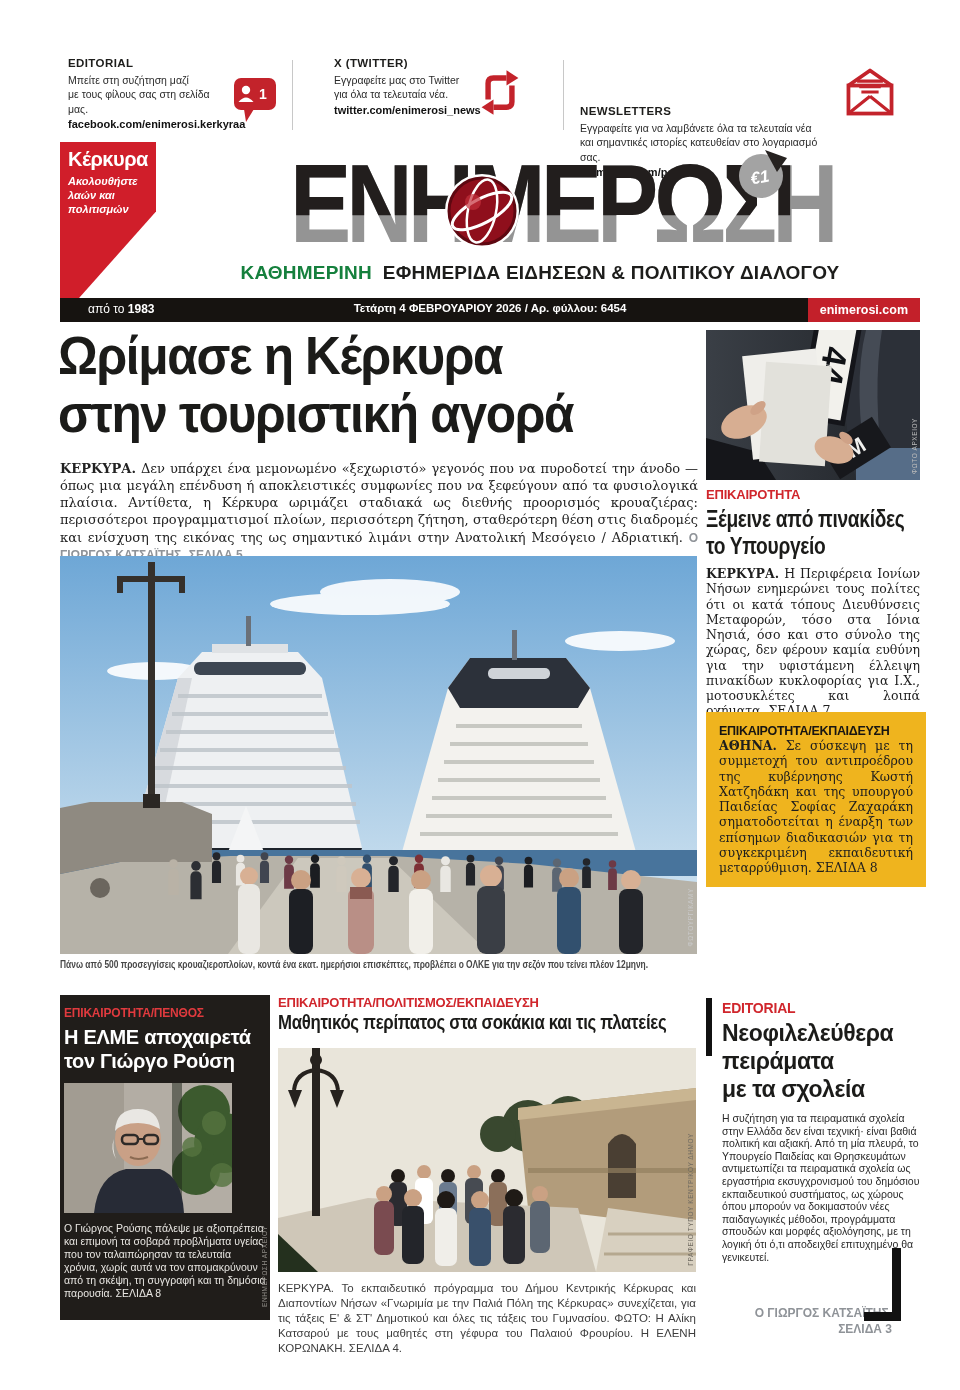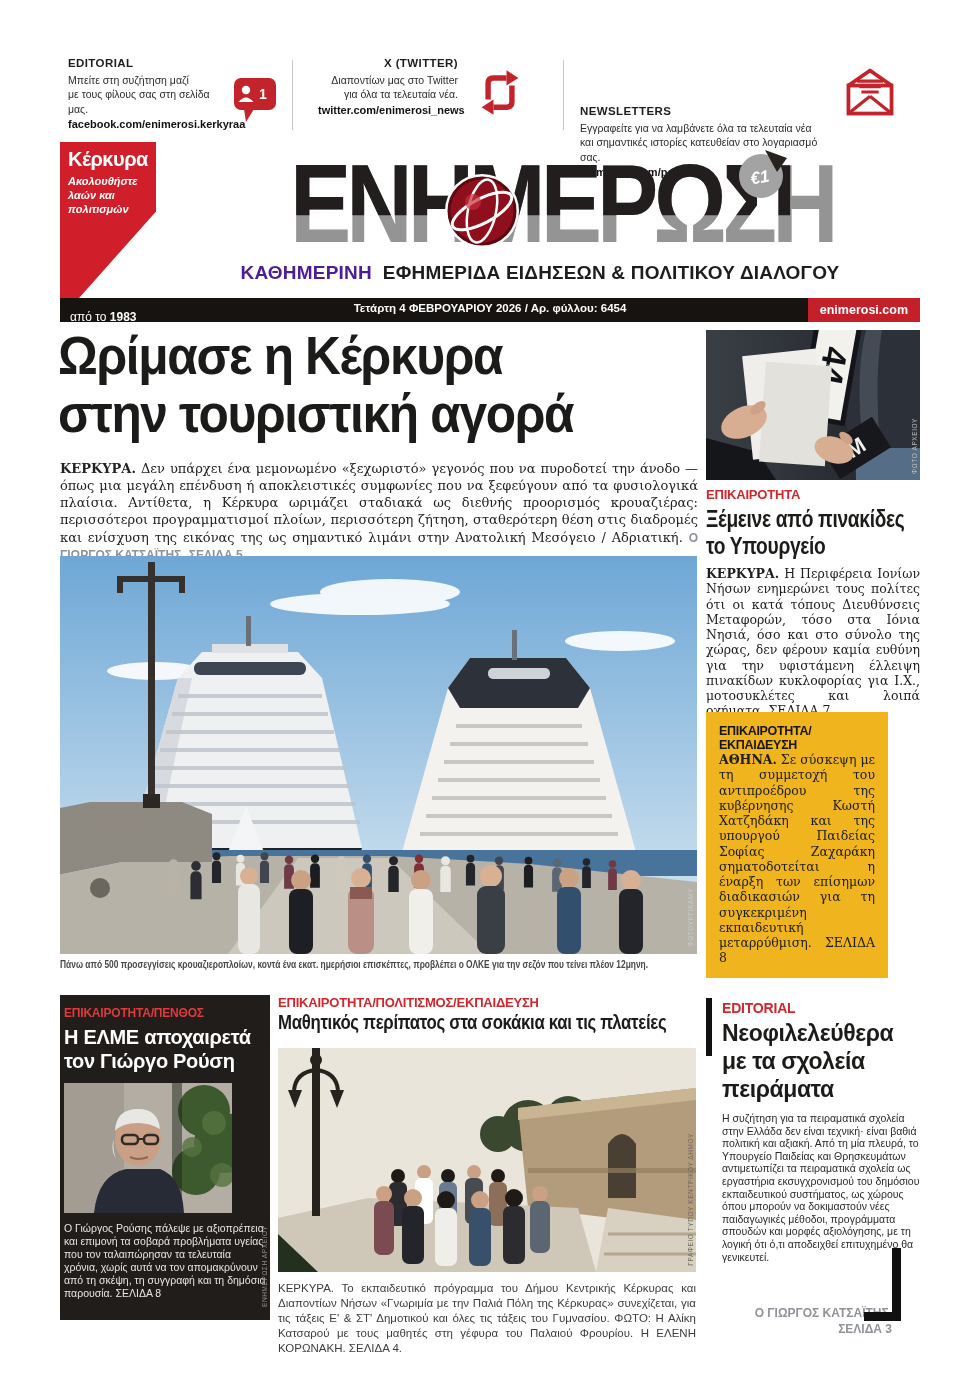--- a/index.html
+++ b/index.html
@@ -16,23 +16,23 @@
 
   
   #region-flag{left:60px;top:142px;width:96px;height:158px;background:#d01e2a;
      clip-path:polygon(0 0,100% 0,100% 44%,18% 100%,0 100%);color:#fff;}
   #region-name{font-size:20px;font-weight:bold;padding:6px 20px 2px 8px;letter-spacing:-.5px;}
   #region-tag{font-size:11px;font-weight:bold;line-height:1.25;padding:2px 6px 0 8px;font-style:italic;}
   .logo-layer{font-weight:bold;font-size:112px;letter-spacing:-6px;line-height:1;text-align:center;white-space:nowrap;}
   .logo-gray{color:#949494;}
   .logo-black{position:absolute;inset:0;color:#221e1d;clip-path:inset(0 0 40% 0);}
   #paper-subtitle{font-size:19px;font-weight:bold;letter-spacing:.2px;text-align:center;}
-  #paper-subtitle .red{color:#4c1d95;margin-right:11px;}
+  #paper-subtitle .red{color:#15803d;margin-right:11px;}
   #info-bar{left:60px;top:298px;width:860px;height:24px;background:#161310;color:#fff;font-size:12px;}
-  #info-since{position:absolute;left:10px;top:4px;margin-top:8px;}
+  #info-since{position:absolute;left:28px;top:4px;}
   #info-date{position:absolute;left:0;right:0;top:4px;text-align:center;font-weight:bold;font-size:11.5px;}
   #info-site{position:absolute;right:0;top:0;height:24px;line-height:24px;background:#c3202a;
              padding:0 12px;font-weight:bold;font-size:12.5px;}
 
   
   #lead-headline{left:58px;top:327px;width:720px;font-size:54px;font-weight:bold;line-height:1.07;
      letter-spacing:-1.5px;transform:scaleX(.92);transform-origin:0 0;white-space:nowrap;color:#1b1b19;}
   #lead-intro{left:60px;top:460px;width:638px;font-size:13px;line-height:1.32;text-align:justify;color:#222;}
   .loc{font-weight:bold;}
   .byline{color:#8f9398;font-family:"Liberation Sans",sans-serif;font-weight:bold;font-size:12px;}
@@ -43,21 +43,21 @@
   .vcred{position:absolute;writing-mode:vertical-rl;transform:rotate(180deg);
      font-size:6.5px;letter-spacing:.6px;color:#9a9a9a;white-space:nowrap;}
 
   
   .label-red{color:#d0262c;font-weight:bold;font-size:13px;letter-spacing:-.2px;white-space:nowrap;}
   .story-headline{font-weight:bold;color:#1b1b19;line-height:1.13;letter-spacing:-.4px;}
   #plates-headline{font-size:24px;transform:scaleX(.8);transform-origin:0 0;width:268px;white-space:nowrap;}
   #plates-body,#yellow-body{font-size:12.5px;line-height:1.22;text-align:justify;color:#1e1e1e;}
 
   
-  #yellow-box{left:706px;top:712px;width:182px;background:#efb41e;box-sizing:border-box;padding:12px 13px 12px 13px;}
+  #yellow-box{left:706px;top:712px;width:220px;background:#efb41e;box-sizing:border-box;padding:12px 13px 12px 13px;}
   #yellow-label{color:#181512;font-weight:bold;font-size:12.5px;letter-spacing:-.3px;}
   #yellow-headline{font-size:19.5px;font-weight:bold;line-height:1.2;letter-spacing:-.3px;margin:6px 0 9px 0;color:#151310;}
 
   
   #obit-box{left:60px;top:995px;width:210px;height:325px;background:#201d1a;box-sizing:border-box;padding:11px 4px;}
   #obit-label{color:#e03a3e;font-weight:bold;font-size:12px;letter-spacing:-.2px;}
   #obit-headline{color:#fff;font-size:20px;font-weight:bold;line-height:1.22;letter-spacing:-.3px;margin-top:5px;}
   #obit-body{color:#e8e6e2;font-size:10.5px;line-height:1.24;margin-top:9px;}
 
   
@@ -88,23 +88,23 @@
     <svg width="46" height="48" viewBox="0 0 46 48">
       <rect x="2" y="2" width="42" height="32" rx="7" fill="#c3232b"></rect>
       <path d="M12 33 L22 33 L14 46 Z" fill="#c3232b"></path>
       <circle cx="14" cy="14" r="4.2" fill="#fff"></circle>
       <path d="M6.5 26 q7.5 -9 15 0 z" fill="#fff"></path>
       <text x="31" y="23" fill="#fff" font-size="14" font-weight="bold" text-anchor="middle" font-family="Liberation Sans,sans-serif">1</text>
     </svg>
   </div>
   <div class="abs vdiv" style="left:292px;top:60px;height:70px;"></div>
 
-  <div class="abs" style="left:318px;top:57px;width:140px;text-align:right;">
+  <div class="abs" style="left:334px;top:57px;width:140px;">
     <div class="soc-title">X (TWITTER)</div>
-    <div class="soc-line">Διαποντίων μας στο Twitter</div>
+    <div class="soc-line">Εγγραφείτε μας στο Twitter</div>
     <div class="soc-line">για όλα τα τελευταία νέα.</div>
     <div class="soc-url">twitter.com/enimerosi_news</div>
   </div>
   <div class="abs" style="left:474px;top:66px;">
     <svg width="52" height="52" viewBox="0 0 48 48">
       <path d="M13 31 V16 Q13 11 18 11 H30" fill="none" stroke="#c3232b" stroke-width="5"></path>
       <path d="M30 4 L30 18 L41 11 Z" fill="#c3232b"></path>
       <path d="M35 18 V33 Q35 38 30 38 H18" fill="none" stroke="#c3232b" stroke-width="5"></path>
       <path d="M18 31 L18 45 L7 38 Z" fill="#c3232b"></path>
     </svg>
@@ -466,22 +466,22 @@
     </svg>
     <div class="vcred" style="right:2px;bottom:6px;color:#6f6a60;">ΓΡΑΦΕΙΟ ΤΥΠΟΥ ΚΕΝΤΡΙΚΟΥ ΔΗΜΟΥ</div>
   </div>
 
   <div id="school-caption" class="abs">ΚΕΡΚΥΡΑ. Το εκπαιδευτικό πρόγραμμα του Δήμου Κεντρικής Κέρκυρας και Διαποντίων Νήσων «Γνωριμία με την Παλιά Πόλη της Κέρκυρας» συνεχίζεται, για τις τάξεις Ε' &amp; ΣΤ' Δημοτικού και όλες τις τάξεις του Γυμνασίου. ΦΩΤΟ: Η Αλίκη Κατσαρού με τους μαθητές στη γέφυρα του Παλαιού Φρουρίου. Η ΕΛΕΝΗ ΚΟΡΩΝΑΚΗ. ΣΕΛΙΔΑ 4.</div>
 
   <div id="edit-bar" class="abs"></div>
   <div id="edit-label" class="abs">EDITORIAL</div>
   <div id="edit-headline" class="abs">
     <div>Νεοφιλελεύθερα</div>
+    <div>πειράματα</div>
     <div>με τα σχολεία</div>
-    <div>πειράματα</div>
   </div>
   <div id="edit-body" class="abs">Η συζήτηση για τα πειραματικά σχολεία στην Ελλάδα δεν είναι τεχνική· είναι βαθιά πολιτική και αξιακή. Από τη μία πλευρά, το Υπουργείο Παιδείας και Θρησκευμάτων αντιμετωπίζει τα πειραματικά σχολεία ως εργαστήρια εκσυγχρονισμού του δημόσιου εκπαιδευτικού συστήματος, ως χώρους όπου μπορούν να δοκιμαστούν νέες παιδαγωγικές μέθοδοι, προγράμματα σπουδών και μορφές αξιολόγησης, με τη λογική ότι ό,τι αποδειχθεί επιτυχημένο θα γενικευτεί.</div>
   <div id="edit-byline" class="abs">
     <div class="byline">Ο ΓΙΩΡΓΟΣ ΚΑΤΣΑΪΤΗΣ.</div>
     <div class="byline">ΣΕΛΙΔΑ 3</div>
   </div>
   <div id="edit-corner" class="abs"></div>
 
 </div>
 

